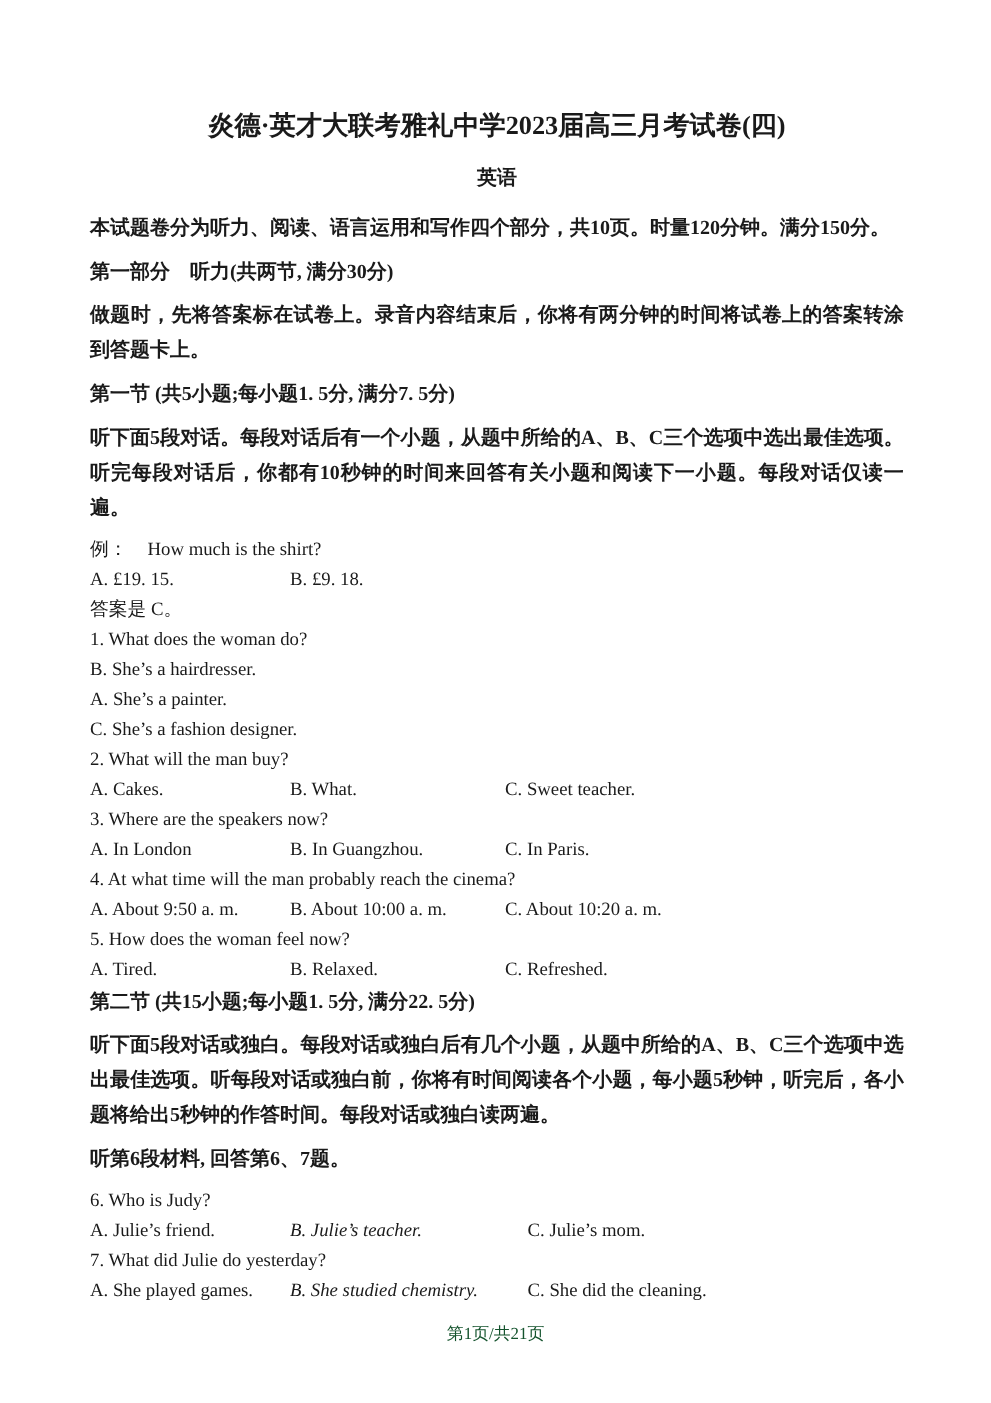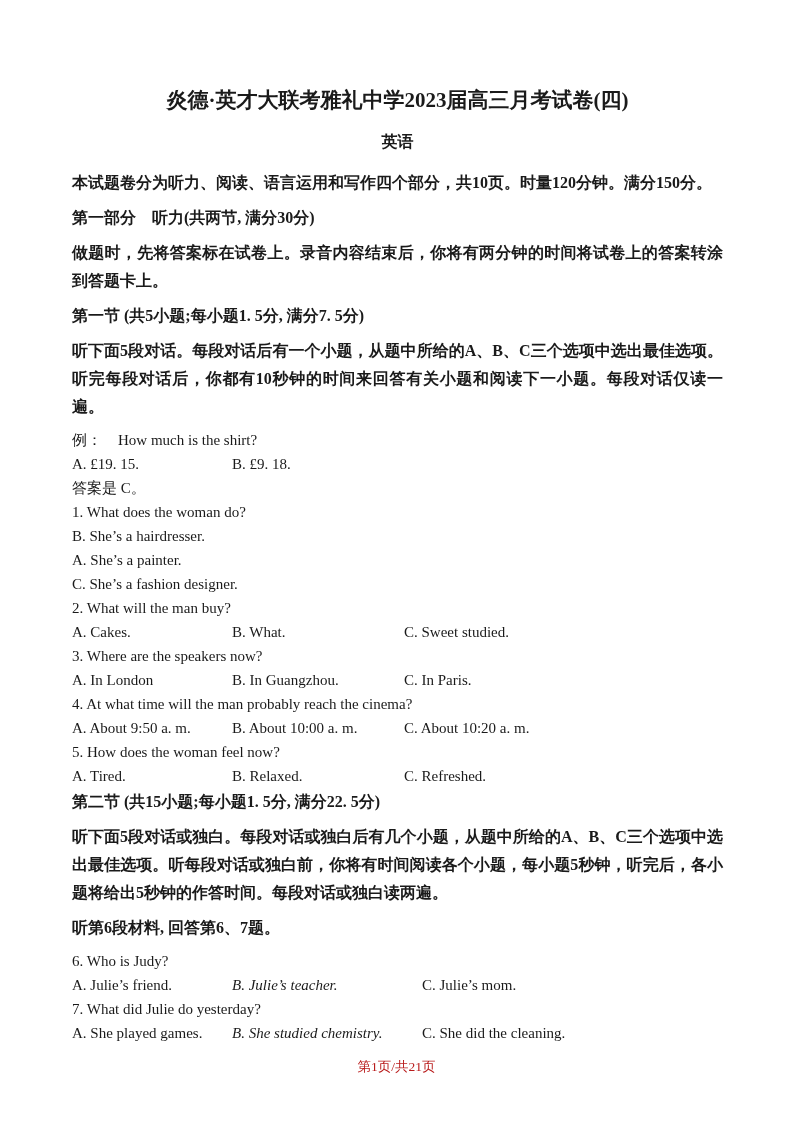--- a/index.html
+++ b/index.html
@@ -56,21 +56,21 @@
   .o3 { flex: 1; }
   .opt-row.wide .o2 { width: 190px; font-style: italic; }
   .ex-label { margin-right: 16px; }
   .footer {
     position: absolute;
     left: 0;
     right: 0;
     bottom: 46px;
     text-align: center;
     font-size: 13.5px;
-    color: #b91c1c;
+    color: #14532d;
   }
 </style>
 </head>
 <body>
 
 <div class="page">
   <div class="content">
 
     <div class="title">炎德·英才大联考雅礼中学2023届高三月考试卷(四)</div>
     <div class="subject">英语</div>
@@ -92,21 +92,21 @@
 
     <p class="line">1. What does the woman do?</p>
     <p class="line">B. She’s a hairdresser.</p>
     <p class="line">A. She’s a painter.</p>
     <p class="line">C. She’s a fashion designer.</p>
 
     <p class="line">2. What will the man buy?</p>
     <div class="opt-row">
       <span class="o1">A. Cakes.</span>
       <span class="o2">B. What.</span>
-      <span class="o3">C. Sweet studied.</span>
+      <span class="o3">C. Sweet teacher.</span>
     </div>
 
     <p class="line">3. Where are the speakers now?</p>
     <div class="opt-row">
       <span class="o1">A. In London</span>
       <span class="o2">B. In Guangzhou.</span>
       <span class="o3">C. In Paris.</span>
     </div>
 
     <p class="line">4. At what time will the man probably reach the cinema?</p>

